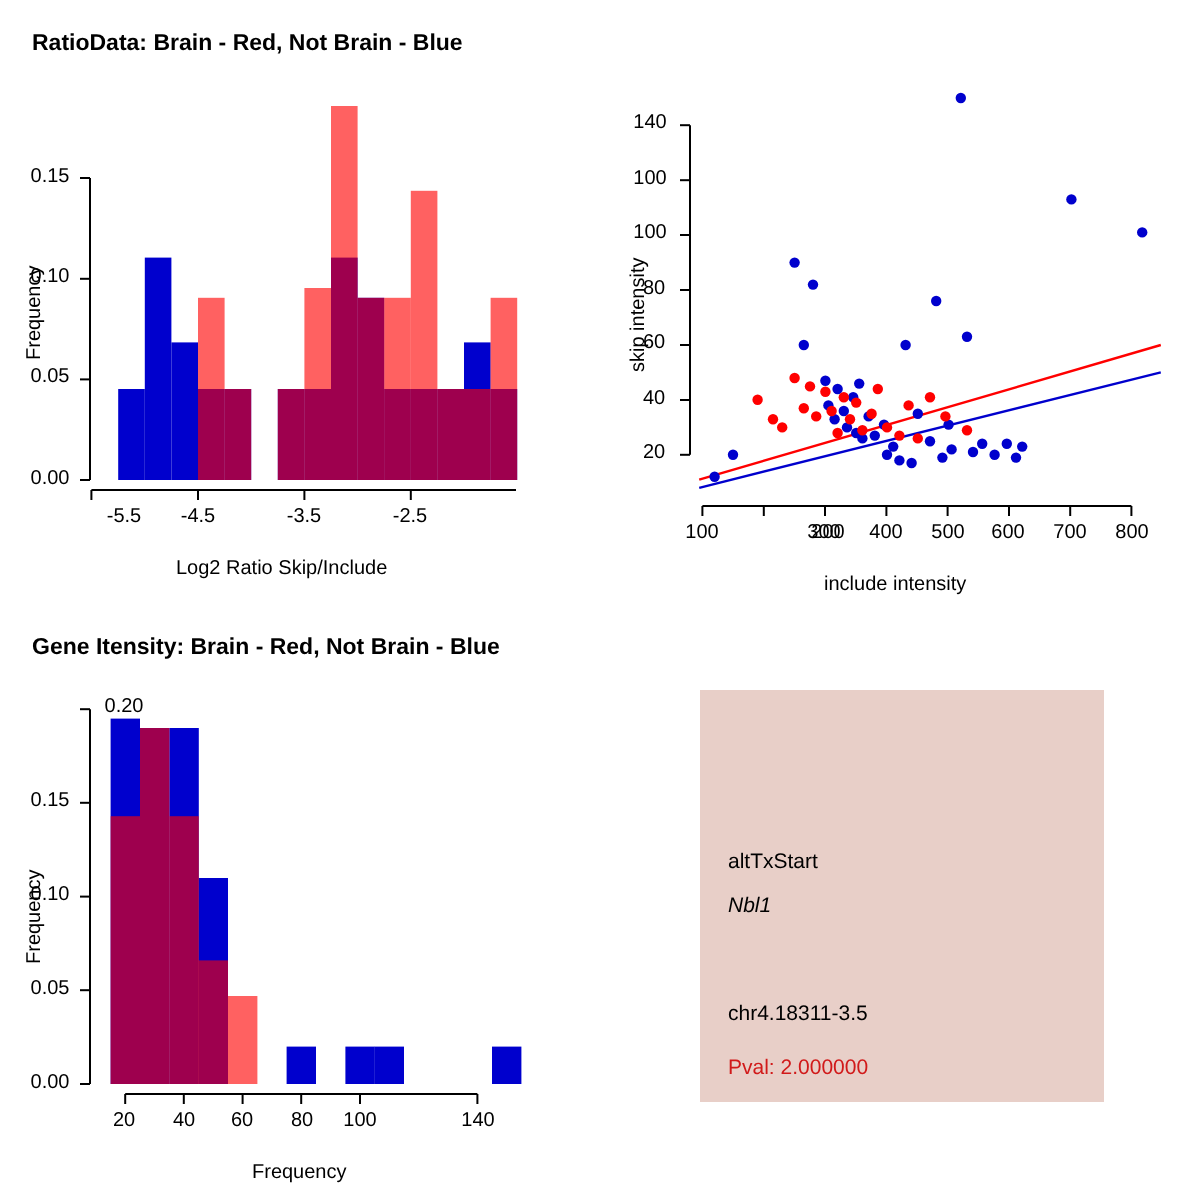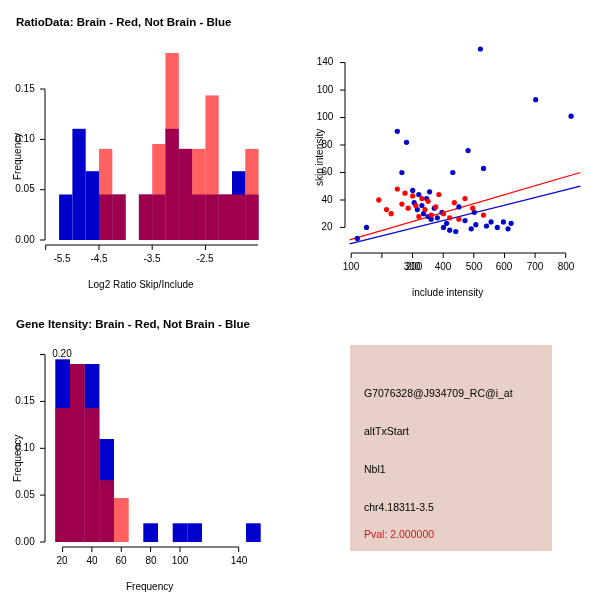--- a/index.html
+++ b/index.html
@@ -320,20 +320,19 @@
     <div class="tick-label" style="left:81px;top:255px;width:22px;">40</div>
     <div class="tick-label" style="left:110px;top:255px;width:22px;">60</div>
     <div class="tick-label" style="left:140px;top:255px;width:22px;">80</div>
     <div class="tick-label" style="left:167px;top:255px;width:26px;">100</div>
     <div class="tick-label" style="left:226px;top:255px;width:26px;">140</div>
   </div>
 
   <div class="panel" style="left:300px;top:300px;width:300px;height:300px;">
     <div class="infobox" style="left:50px;top:45px;width:202px;height:206px;">
     </div>
-    <div class="infotext" style="left:64px;top:87px;">G7076328@J934709_RC@i_at</div>
     <div class="infotext" style="left:64px;top:125px;">altTxStart</div>
-    <div class="infotext" style="left:64px;top:163px;">Nbl1</div>
+    <div class="infotext" style="left:64px;top:147px;font-style:italic;">Nbl1</div>
     <div class="infotext" style="left:64px;top:201px;">chr4.18311-3.5</div>
     <div class="infotext pval" style="left:64px;top:228px;">Pval: 2.000000</div>
   </div>
 
 </div>
 
 </body></html>

